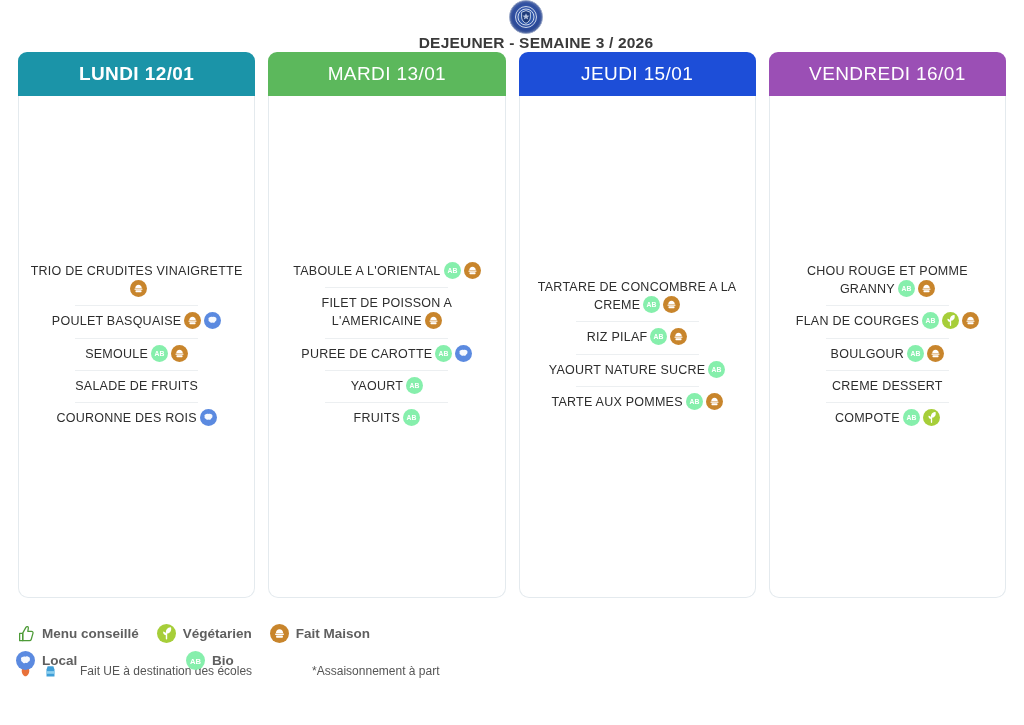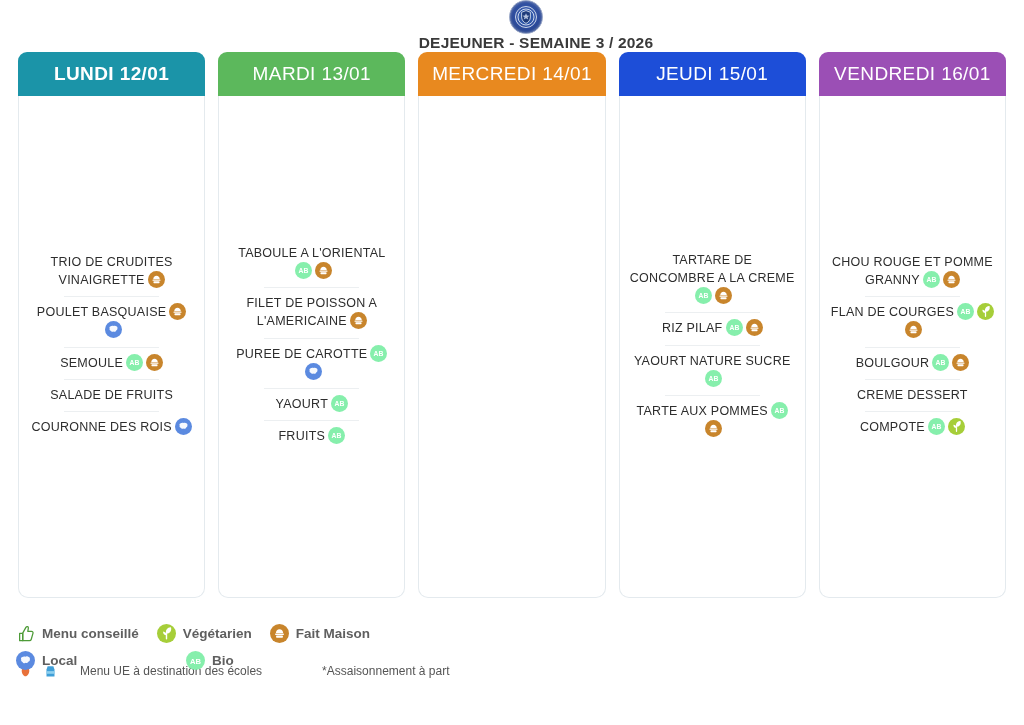--- a/index.html
+++ b/index.html
@@ -147,24 +147,20 @@
             </svg></span><span class="badge ic b-local"><svg width="17" height="17" viewBox="0 0 20 20">
               <path d="M6.2 6.6 C7.4 5.6 9 5.4 10.4 6 C11.2 5.2 12.6 5.4 13.3 6.3 C14.3 6.6 14.9 7.6 14.6 8.6 C14.9 9.6 14.2 10.8 13.2 11.1 C12.8 12.3 11.4 12.9 10.3 12.3 C9.2 13.2 7.4 12.8 6.8 11.5 C5.6 11.3 5 9.9 5.5 8.8 C5 8 5.3 6.9 6.2 6.6 Z" fill="#fff" opacity="0.95"></path>
             </svg></span></div>
         <div class="dish"><span class="txt">YAOURT</span><span class="badge ic b-bio"><svg width="17" height="17" viewBox="0 0 20 20">
               <text x="10" y="13.3" font-family="Liberation Sans, sans-serif" font-size="8" font-weight="bold" fill="#fff" text-anchor="middle">AB</text>
             </svg></span></div>
         <div class="dish"><span class="txt">FRUITS</span><span class="badge ic b-bio"><svg width="17" height="17" viewBox="0 0 20 20">
               <text x="10" y="13.3" font-family="Liberation Sans, sans-serif" font-size="8" font-weight="bold" fill="#fff" text-anchor="middle">AB</text>
             </svg></span></div>
       </div>
-    </div>
-    <div class="day">
-      <div class="day-head" style="background: rgb(232, 137, 31);">MERCREDI 14/01</div>
-      <div class="day-body"></div>
     </div>
     <div class="day">
       <div class="day-head" style="background: #1d4ed8;">JEUDI 15/01</div>
       <div class="day-body">
         <div class="dish"><span class="txt">TARTARE DE CONCOMBRE A LA CREME</span><span class="badge ic b-bio"><svg width="17" height="17" viewBox="0 0 20 20">
               <text x="10" y="13.3" font-family="Liberation Sans, sans-serif" font-size="8" font-weight="bold" fill="#fff" text-anchor="middle">AB</text>
             </svg></span><span class="badge ic b-maison"><svg width="17" height="17" viewBox="0 0 20 20">
               <path d="M6.2 9.4 C6.2 7.2 7.9 5.6 10 5.6 C12.1 5.6 13.8 7.2 13.8 9.4 Z" fill="#fff"></path>
               <rect x="5.3" y="10.0" width="9.4" height="1.5" rx="0.7" fill="#fff"></rect>
               <rect x="6.4" y="12.2" width="7.2" height="2.2" rx="0.8" fill="#fff"></rect>
@@ -287,16 +283,16 @@
         <path d="M10 5.5 C8 5 6 6.6 6 9.2 C6 12 8 15 10 15 C12 15 14 12 14 9.2 C14 6.6 12 5 10 5.5 Z" fill="#e8713a"></path>
         <path d="M10.2 5.6 C10.6 4.2 11.6 3.6 12.6 3.6 C12.4 5 11.4 5.8 10.2 5.9 Z" fill="#e8713a"></path>
       </svg>
     </span>
     <span class="mini">
       <svg width="19" height="19" viewBox="0 0 20 20">
         <path d="M7 4.6 H13 L14.2 8 V15.2 H5.8 V8 Z" fill="#3f9fd8"></path>
         <path d="M5.8 9.6 H14.2 V12.4 H5.8 Z" fill="#8fd0ee"></path>
       </svg>
     </span>
-    <span class="note">Menu UE à destination des écoles</span>
+    <span class="note">Fait UE à destination des écoles</span>
     <span class="note2">*Assaisonnement à part</span>
   </div>
 </div>
 
 </body></html>

